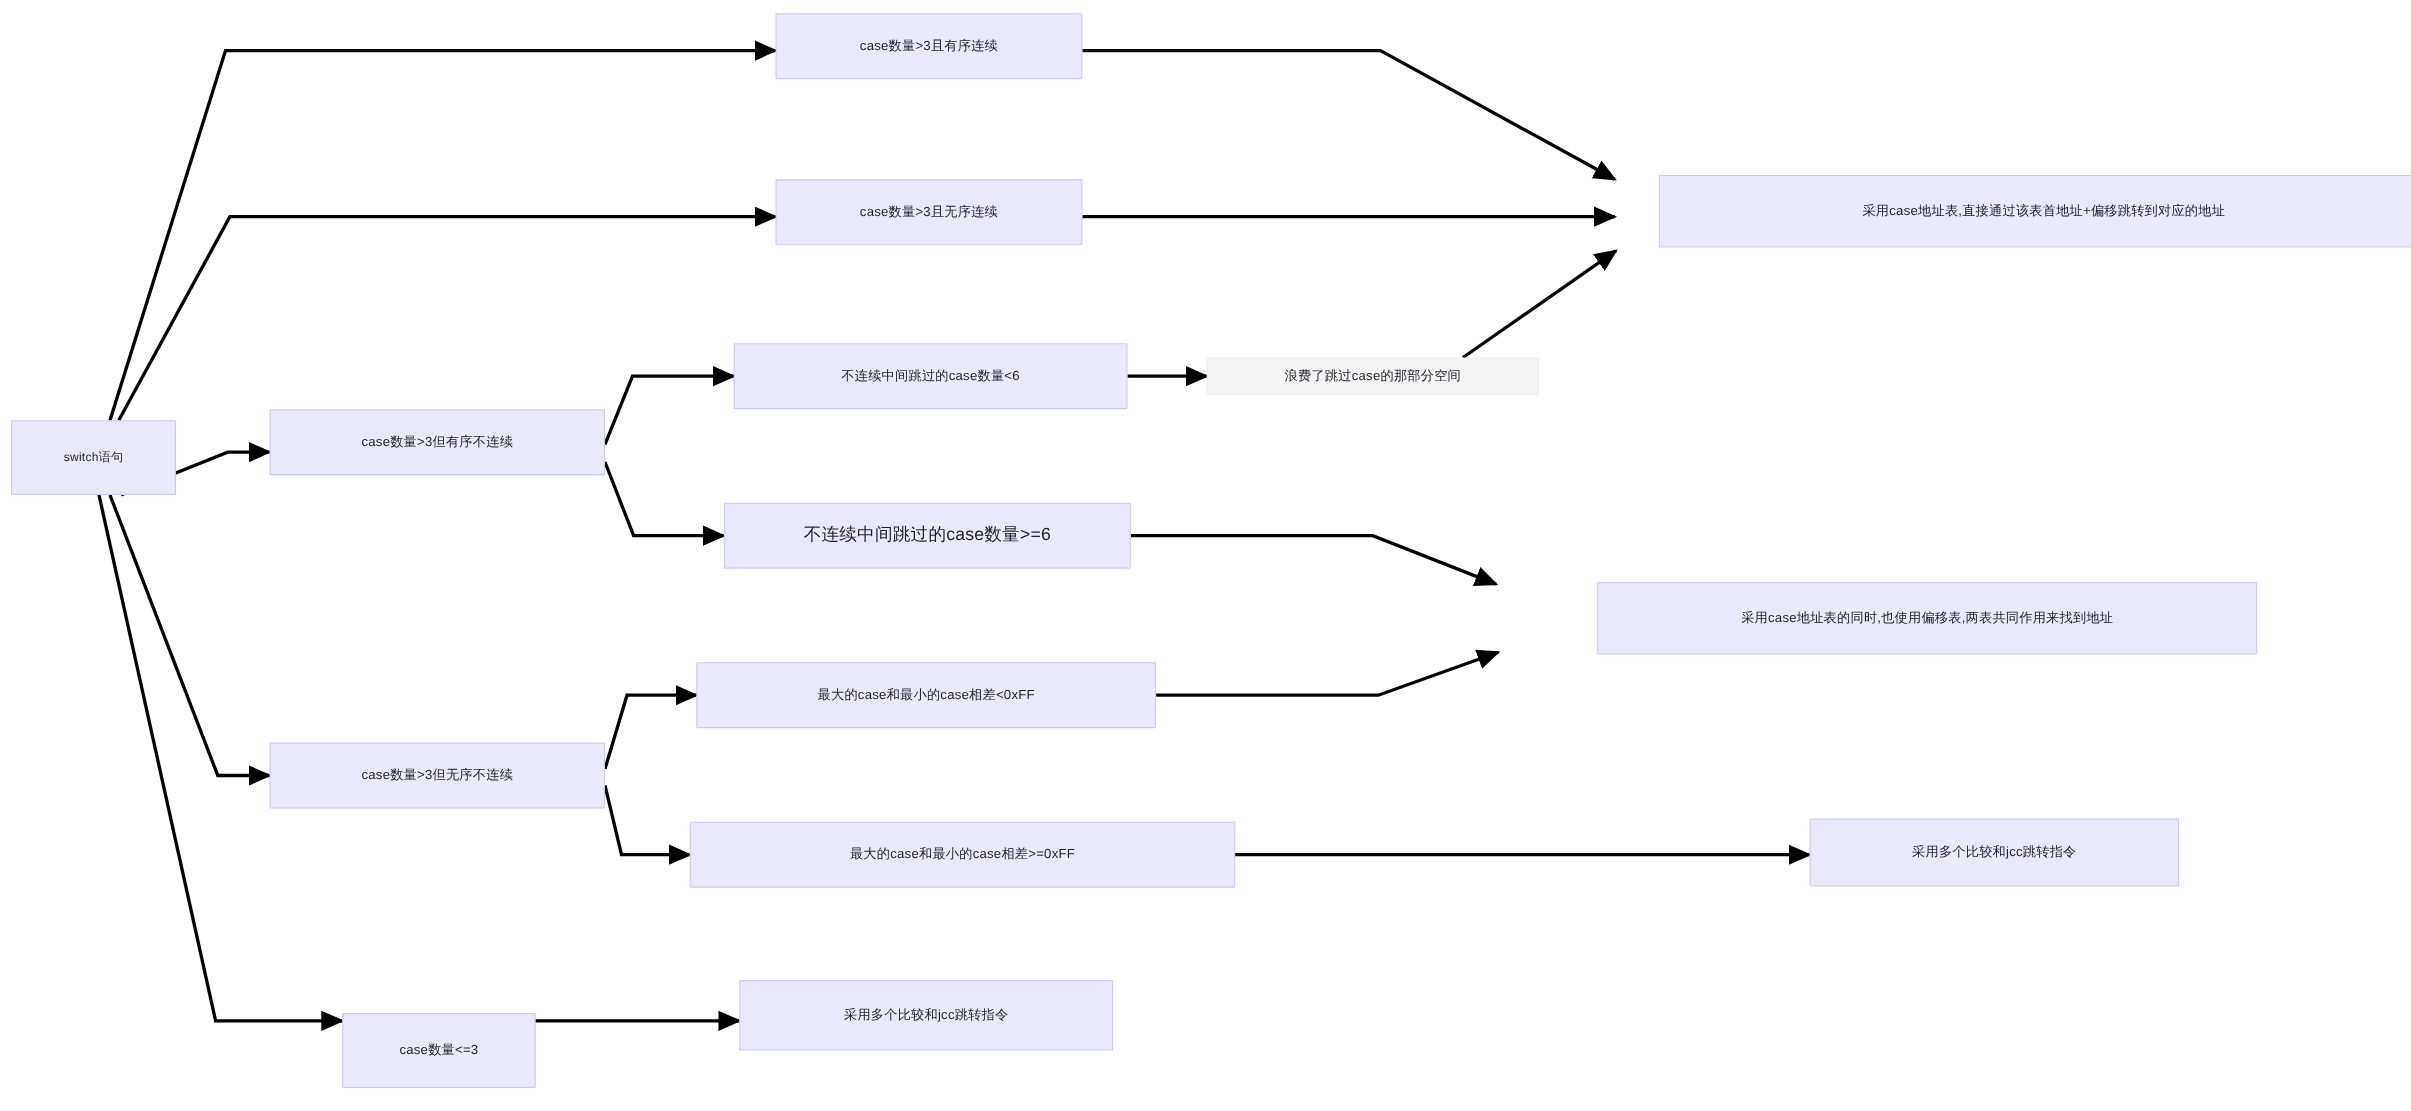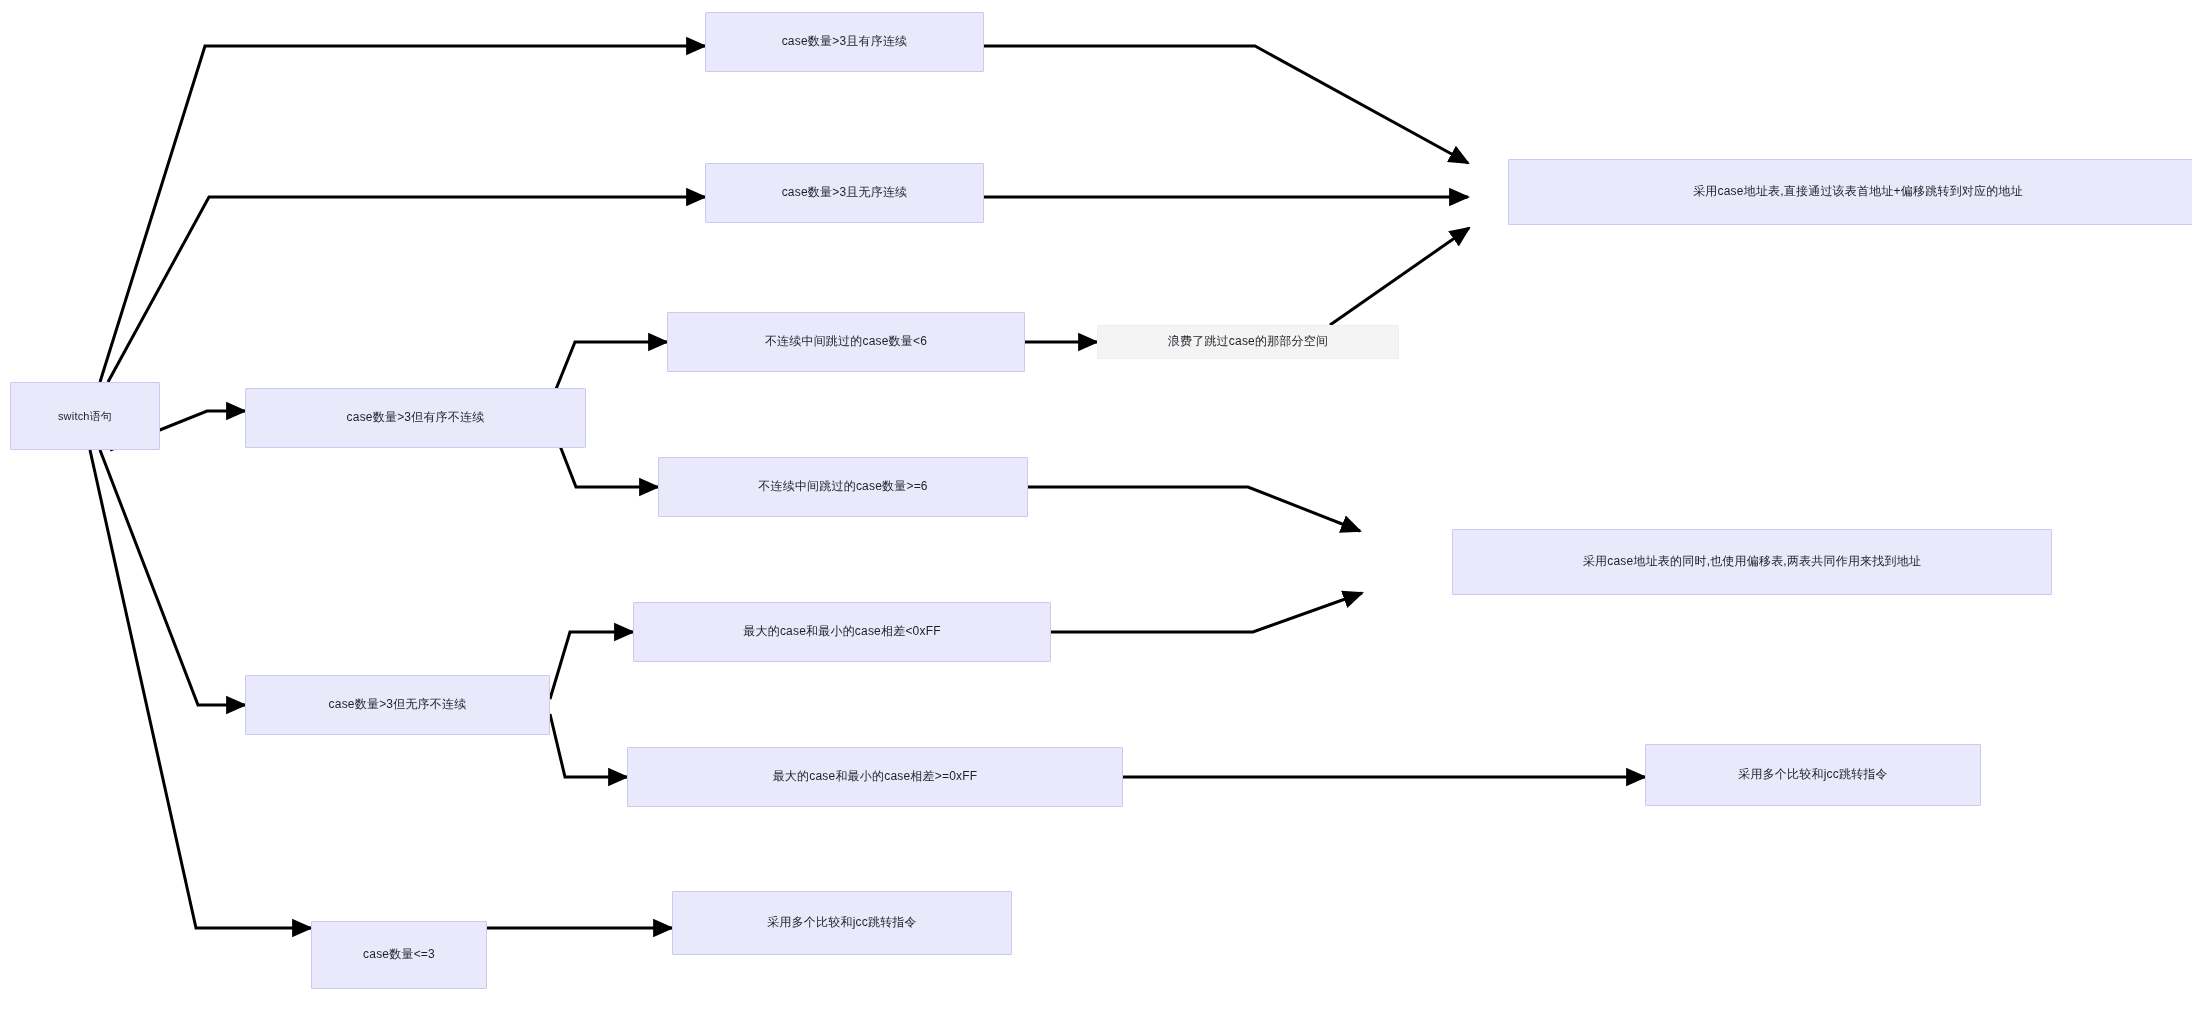--- a/index.html
+++ b/index.html
@@ -86,33 +86,33 @@
   <div id="node-layer">
       <div class="node process" style="left: 10px; top: 382px; width: 150px; height: 68px; font-size: 11px; justify-content: center;">
         <span class="node-label">switch语句</span>
       </div>
       <div class="node process" style="left: 705px; top: 12px; width: 279px; height: 60px; font-size: 12px;">
         <span class="node-label">case数量&gt;3且有序连续</span>
       </div>
       <div class="node process" style="left: 705px; top: 163px; width: 279px; height: 60px; font-size: 12px;">
         <span class="node-label">case数量&gt;3且无序连续</span>
       </div>
-      <div class="node process" style="left: 245px; top: 388px; width: 341px; height: 60px; font-size: 12px;">
+      <div class="node process" style="left: 245px; top: 372px; width: 305px; height: 60px; font-size: 12px;">
         <span class="node-label">case数量&gt;3但有序不连续</span>
       </div>
       <div class="node process" style="left: 245px; top: 675px; width: 305px; height: 60px; font-size: 12px; text-align: right;">
         <span class="node-label">case数量&gt;3但无序不连续</span>
       </div>
       <div class="node process" style="left: 311px; top: 921px; width: 176px; height: 68px; font-size: 12px;">
         <span class="node-label">case数量&lt;=3</span>
       </div>
       <div class="node process" style="left: 667px; top: 312px; width: 358px; height: 60px; font-size: 12px; text-align: right;">
         <span class="node-label">不连续中间跳过的case数量&lt;6</span>
       </div>
-      <div class="node process" style="left: 658px; top: 457px; width: 370px; height: 60px; font-size: 12px;">
+      <div class="node process" style="left: 658px; top: 457px; width: 370px; height: 60px; font-size: 16px;">
         <span class="node-label">不连续中间跳过的case数量&gt;=6</span>
       </div>
       <div class="node process" style="left: 633px; top: 602px; width: 418px; height: 60px; font-size: 12px;">
         <span class="node-label">最大的case和最小的case相差&lt;0xFF</span>
       </div>
       <div class="node process" style="left: 627px; top: 747px; width: 496px; height: 60px; font-size: 12px;">
         <span class="node-label">最大的case和最小的case相差&gt;=0xFF</span>
       </div>
       <div class="node note" style="left: 1097px; top: 325px; width: 302px; height: 34px; font-size: 12px;">
         <span class="node-label">浪费了跳过case的那部分空间</span>

